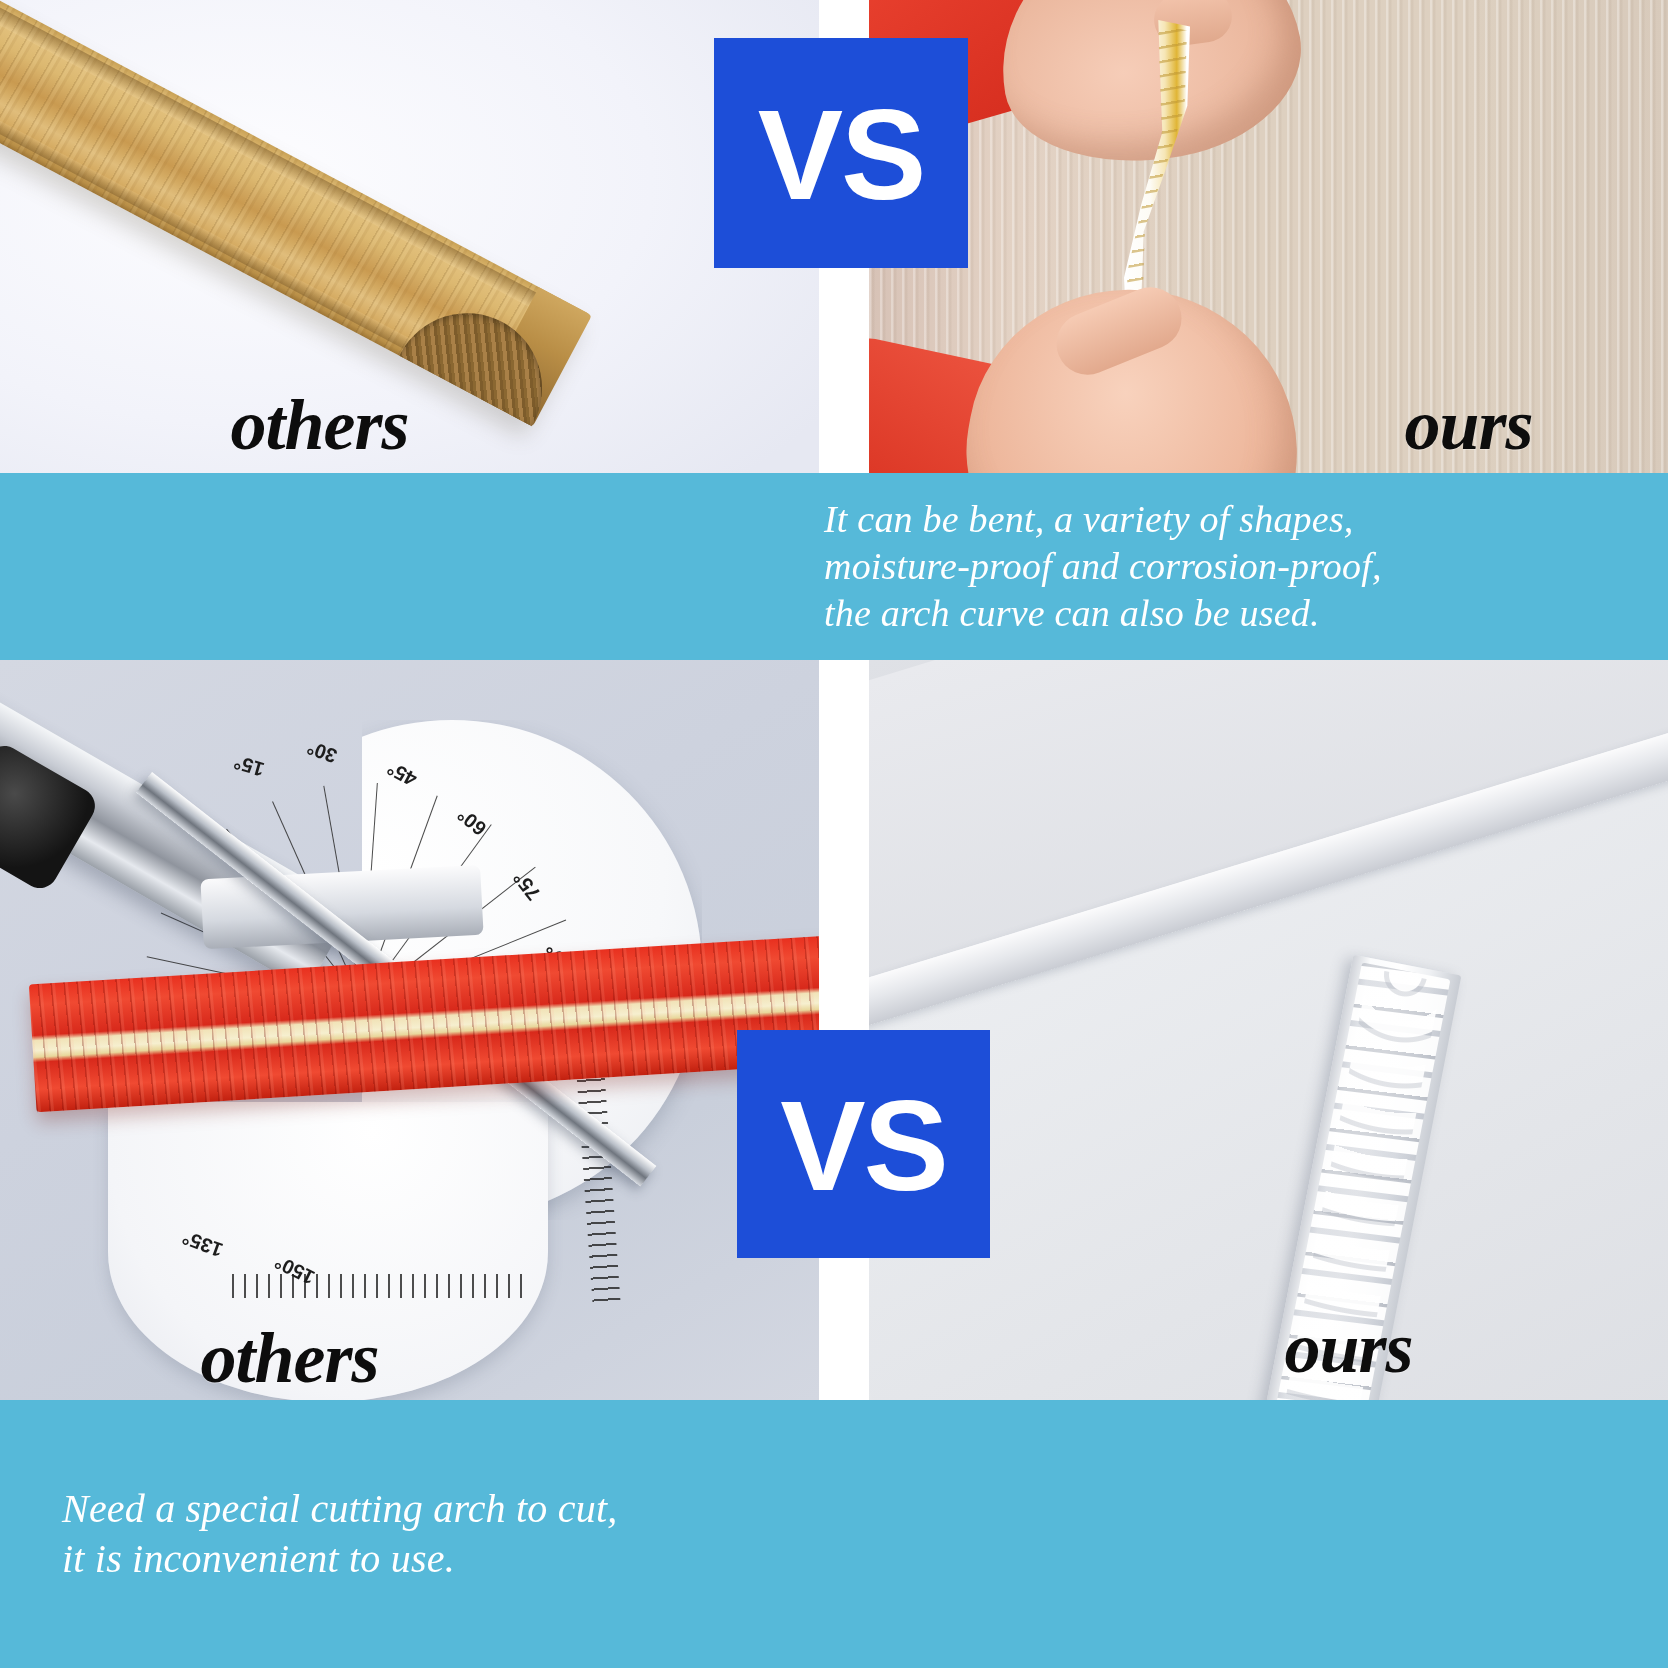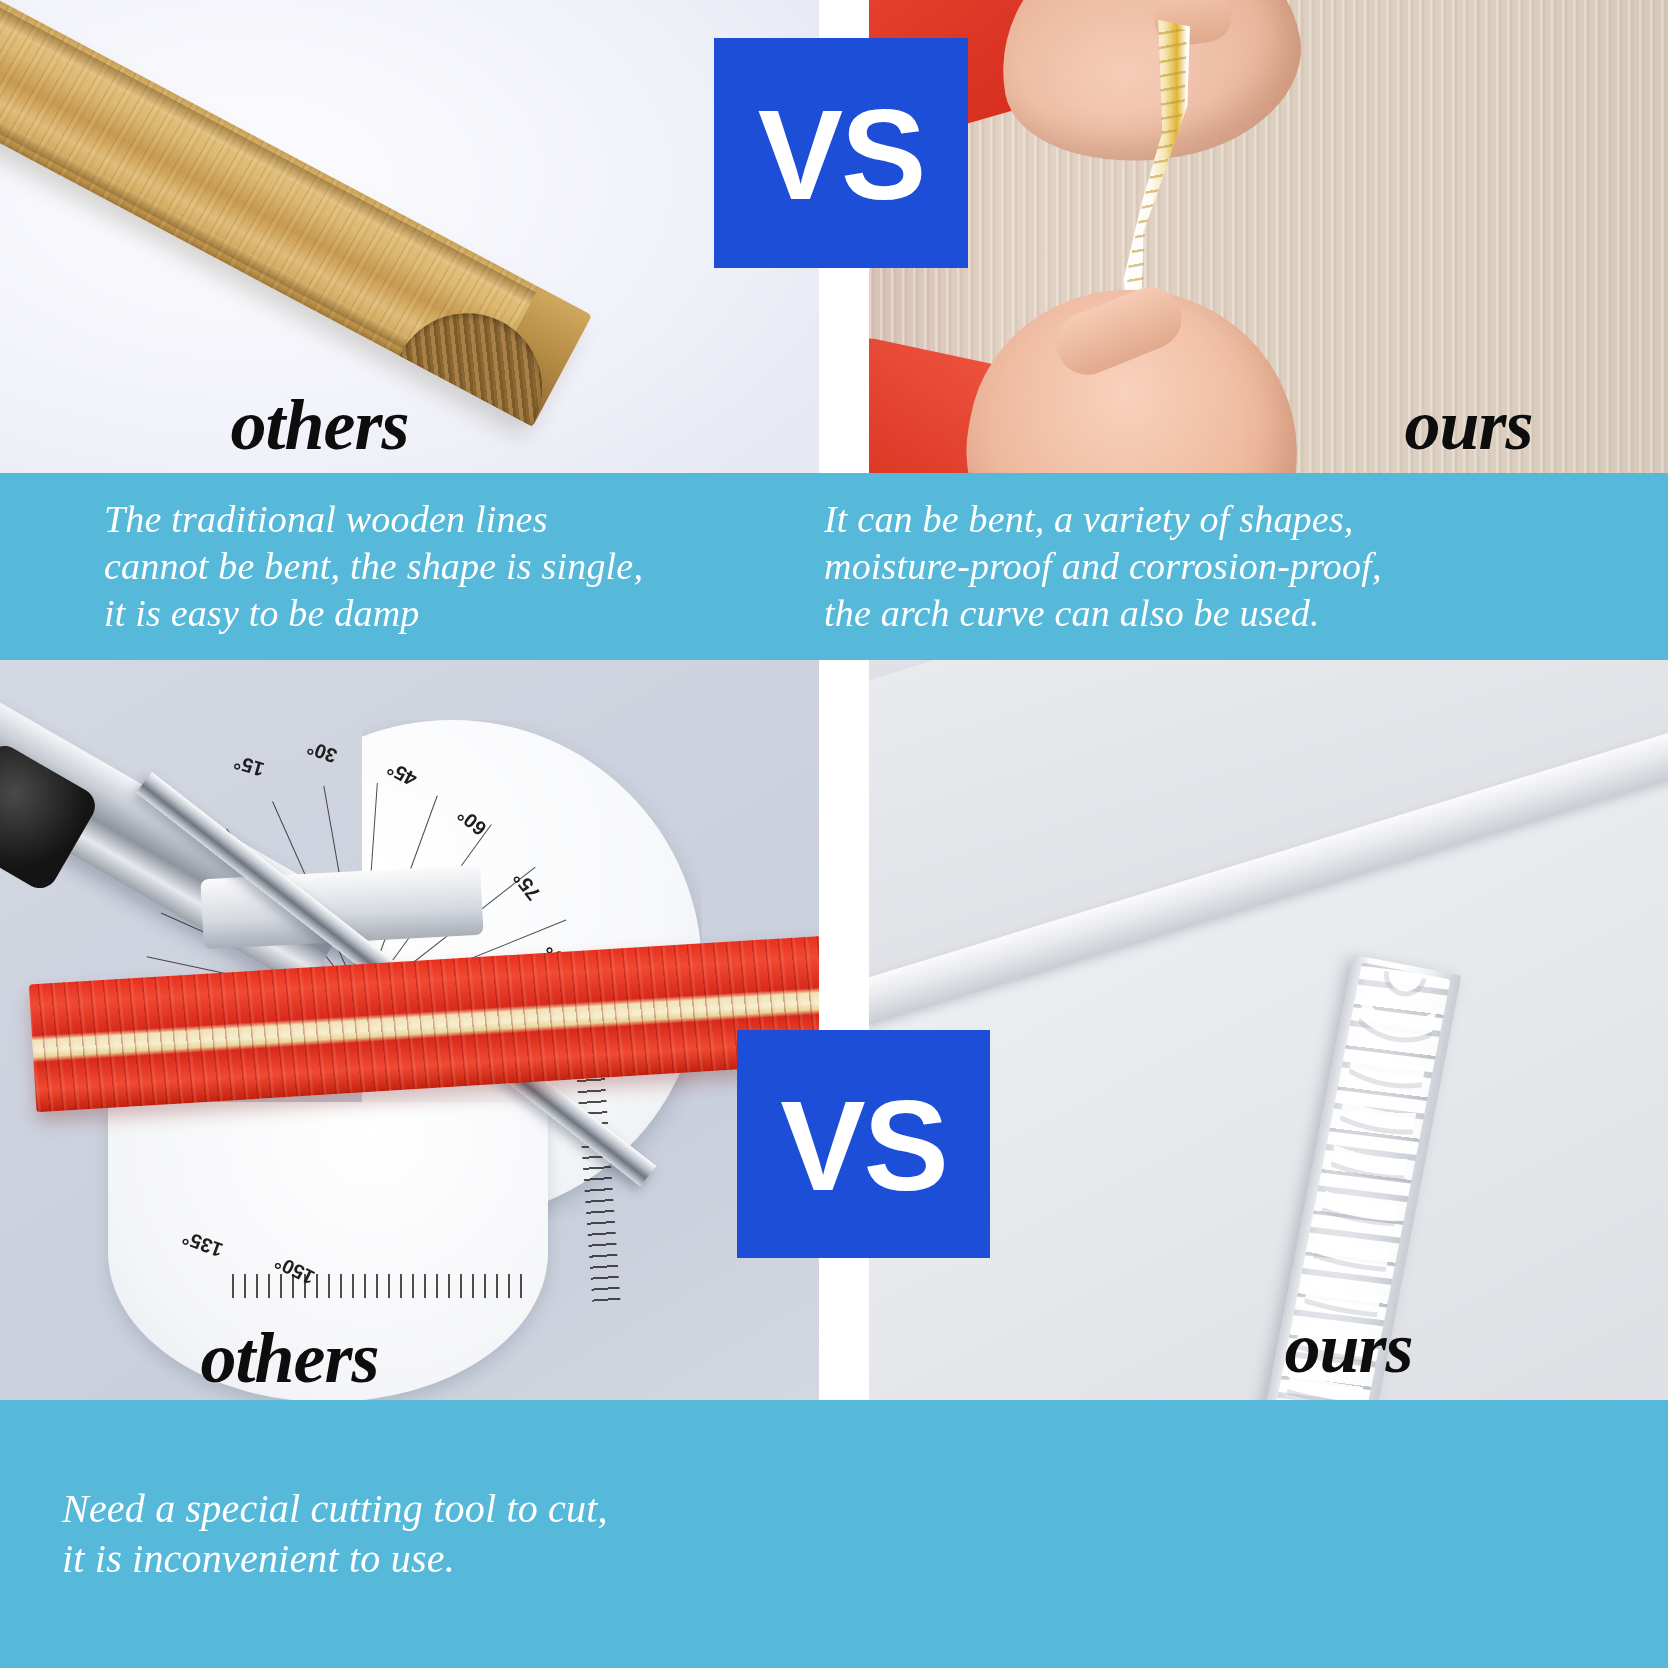--- a/index.html
+++ b/index.html
@@ -268,25 +268,20 @@
     <div class="cap" id="cap-tr">ours</div>
   </div>
 
   <div class="divider" id="div-top"></div>
 
   <div class="vs" id="vs-top">
     <span>VS</span>
   </div>
 
   <div class="band" id="band1">
-    <div class="col left">
-      <div class="txt">The traditional wooden lines
-cannot be bent, the shape is single,
-it is easy to be damp</div>
-    </div>
     <div class="col right">
       <div class="txt">It can be bent, a variety of shapes,
 moisture-proof and corrosion-proof,
 the arch curve can also be used.</div>
     </div>
   </div>
 
   <div class="panel" id="p-bl">
     <div class="proto">
       <div class="disc"></div>
@@ -342,18 +337,18 @@
   </div>
 
   <div class="divider" id="div-bot"></div>
 
   <div class="vs" id="vs-bot">
     <span>VS</span>
   </div>
 
   <div class="band" id="band2">
     <div class="col left">
-      <div class="txt">Need a special cutting tool to cut,
+      <div class="txt">Need a special cutting arch to cut,
 it is inconvenient to use.</div>
     </div>
   </div>
 
 </div>
 
 </body></html>

